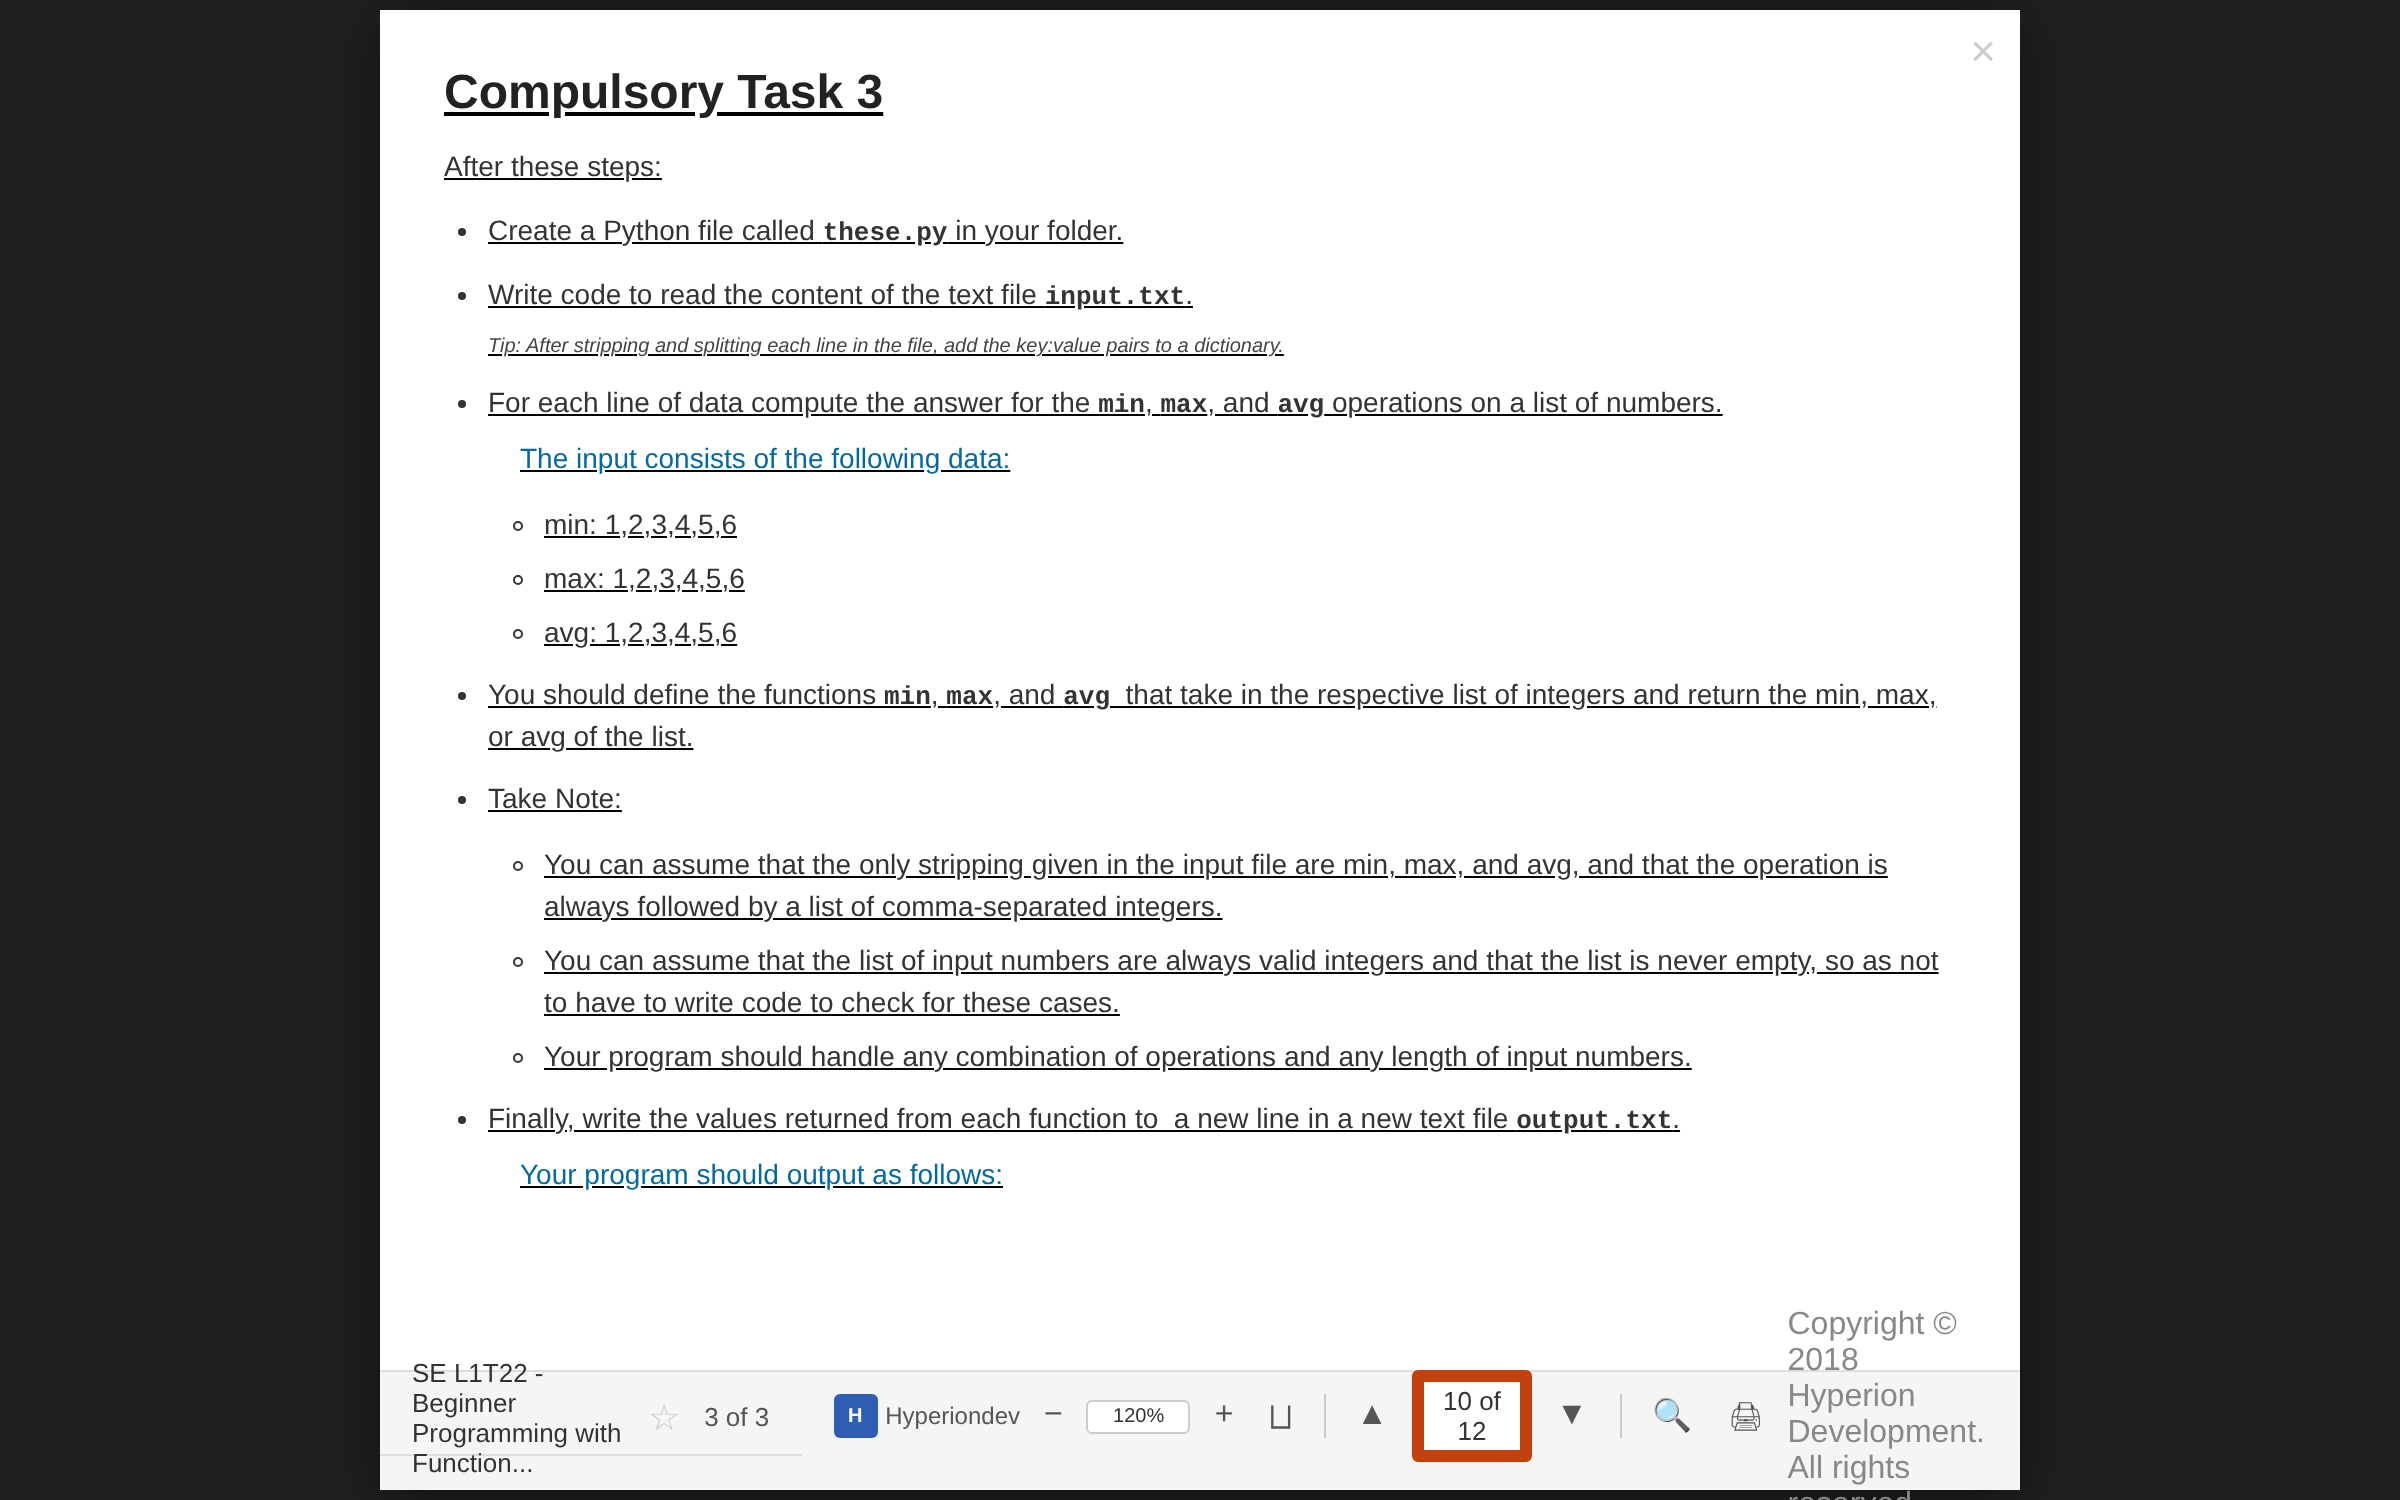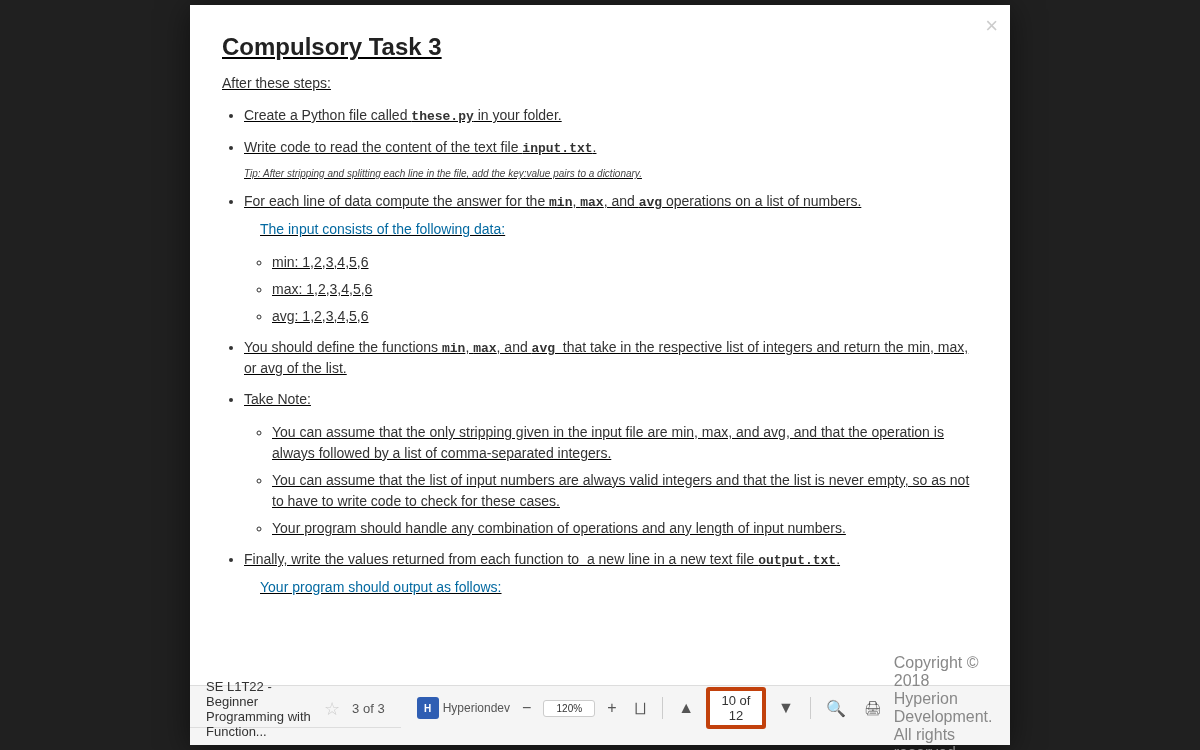--- a/index.html
+++ b/index.html
@@ -179,21 +179,21 @@
       border-radius: 3px;
       background: #fff;
       min-width: 52px;
       text-align: center;
     }
 
     .page-display {
       font-size: 13px;
       color: #333;
       padding: 2px 8px;
-      border: 4px solid #c2410c;
+      border: 6px solid #c2410c;
       border-radius: 3px;
       background: #fff;
       min-width: 60px;
       text-align: center;
     }
 
     .toolbar-sep {
       width: 1px;
       height: 22px;
       background: #ccc;

